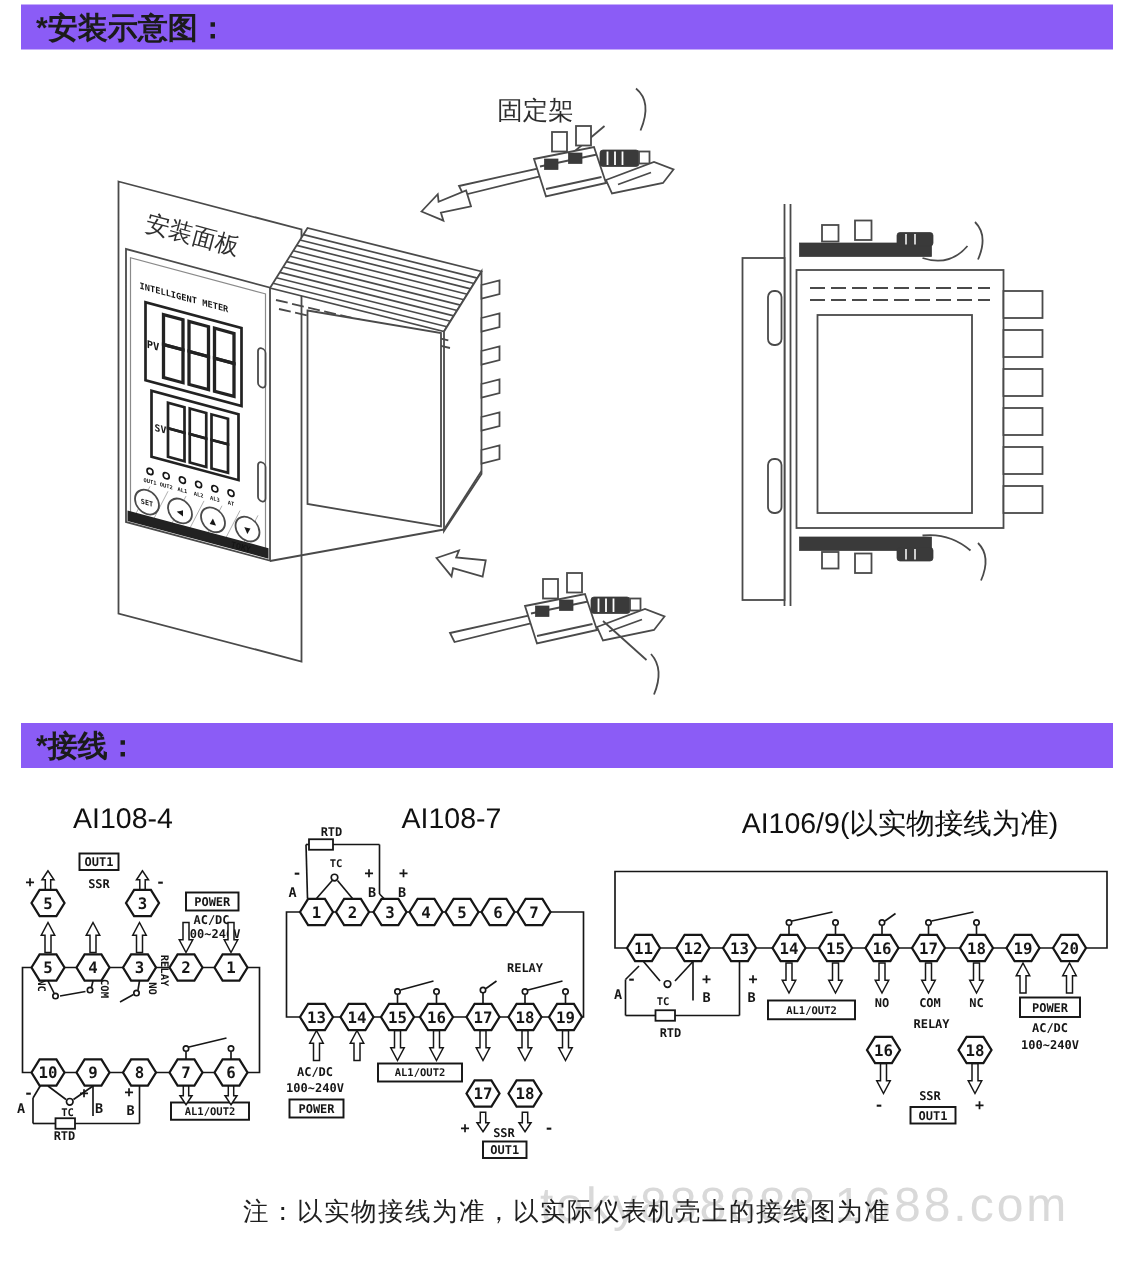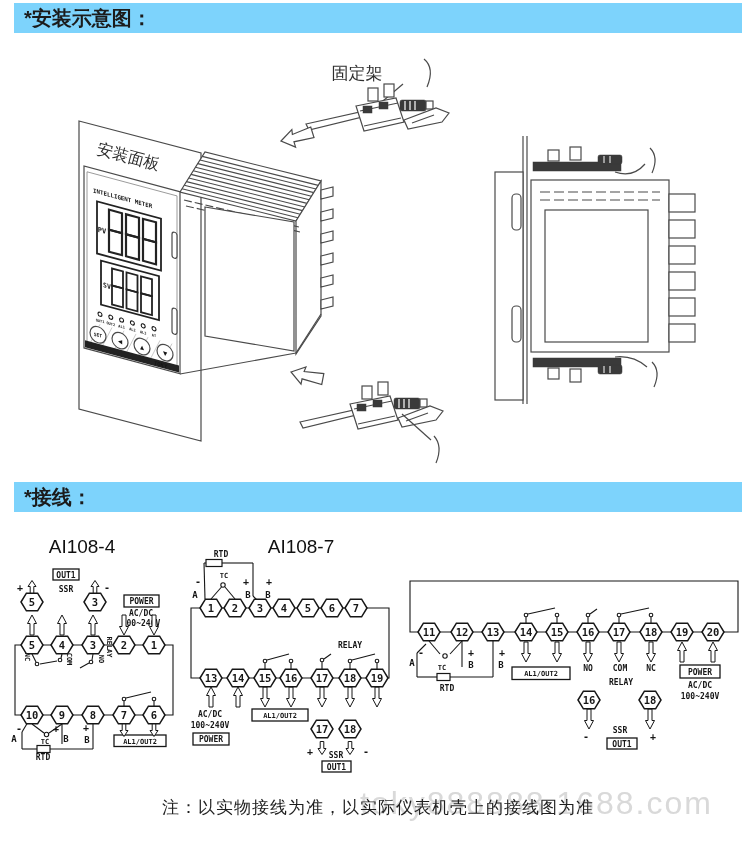--- a/index.html
+++ b/index.html
@@ -1,18 +1,18 @@
 <!DOCTYPE html>
 <html><head>
 <meta charset="utf-8">
 <style>
 *{margin:0;padding:0;box-sizing:border-box}
 html,body{width:750px;height:842px;background:#fff;font-family:"Liberation Sans",sans-serif;overflow:hidden}
 .page{position:relative;width:750px;height:842px;background:#fff}
-.bar{position:absolute;left:14px;width:728px;background:#7dd3fc;display:flex;align-items:center;padding-left:10px;font-size:20px;font-weight:600;color:#1b1b1b}
+.bar{position:absolute;left:14px;width:728px;background:#8b5cf6;display:flex;align-items:center;padding-left:10px;font-size:20px;font-weight:600;color:#1b1b1b}
 #bar1{top:3px;height:30px}
 #bar2{top:482px;height:30px}
 .dtitle{position:absolute;top:536px;font-size:19px;color:#101010;text-align:center;white-space:nowrap}
 #t1{left:12px;width:140px}
 #t2{left:231px;width:140px}
 #t3{left:449px;width:302px}
 svg{position:absolute;overflow:visible}
 svg text{font-family:"DejaVu Sans Mono","Liberation Mono",monospace;fill:#161616}
 text.cjk{font-family:"Liberation Sans",sans-serif;fill:#2e2e2e}
 .tn{font-size:10.5px;font-weight:bold;text-anchor:middle}
@@ -216,20 +216,21 @@
       </g>
     </g>
   </svg>
 
   <div class="bar" id="bar2">
     <span>*接线：</span>
   </div>
 
   <div class="dtitle" id="t1">AI108-4</div>
   <div class="dtitle" id="t2">AI108-7</div>
+  <div class="dtitle" id="t3">AI106/9(以实物接线为准)</div>
 
   <svg id="w1" viewBox="10 555 180 235" style="left:10px;top:555px" width="180" height="235">
     <rect class="bxr" x="53" y="569" width="26" height="11"></rect>
     <text class="lb" x="66" y="577.5">OUT1</text>
     <text class="lb" x="66" y="592">SSR</text>
     <text class="sgn" x="20" y="591">+</text>
     <text class="sgn" x="107" y="591">-</text>
     <rect class="bxr" x="124" y="595" width="35" height="12"></rect>
     <text class="lb" x="141.5" y="604">POWER</text>
     <text class="lb" x="141" y="616">AC/DC</text>

